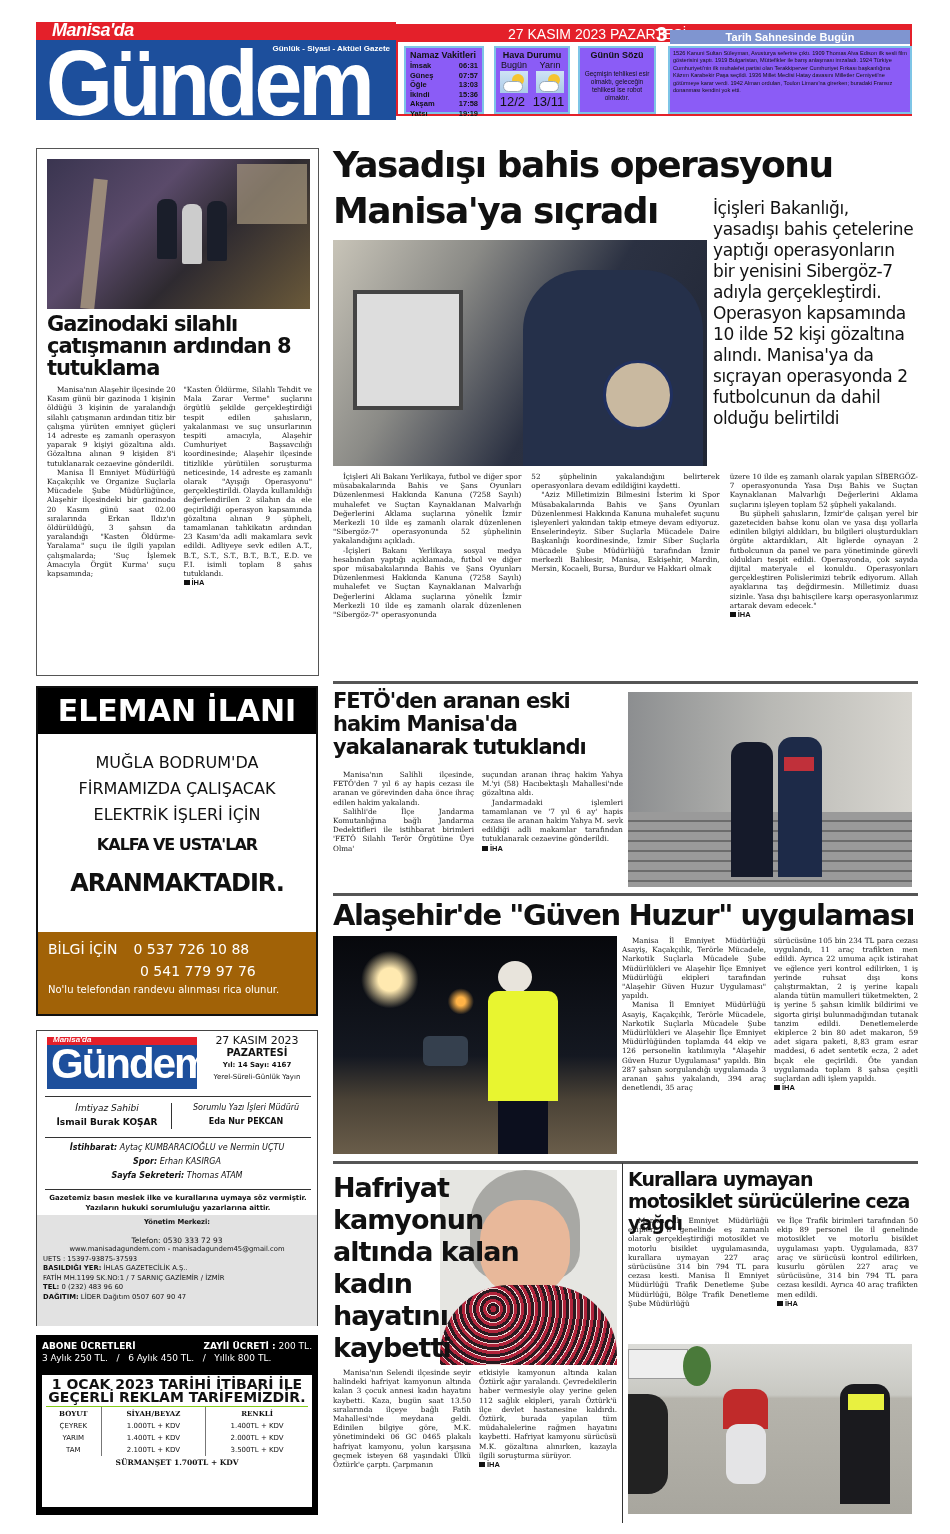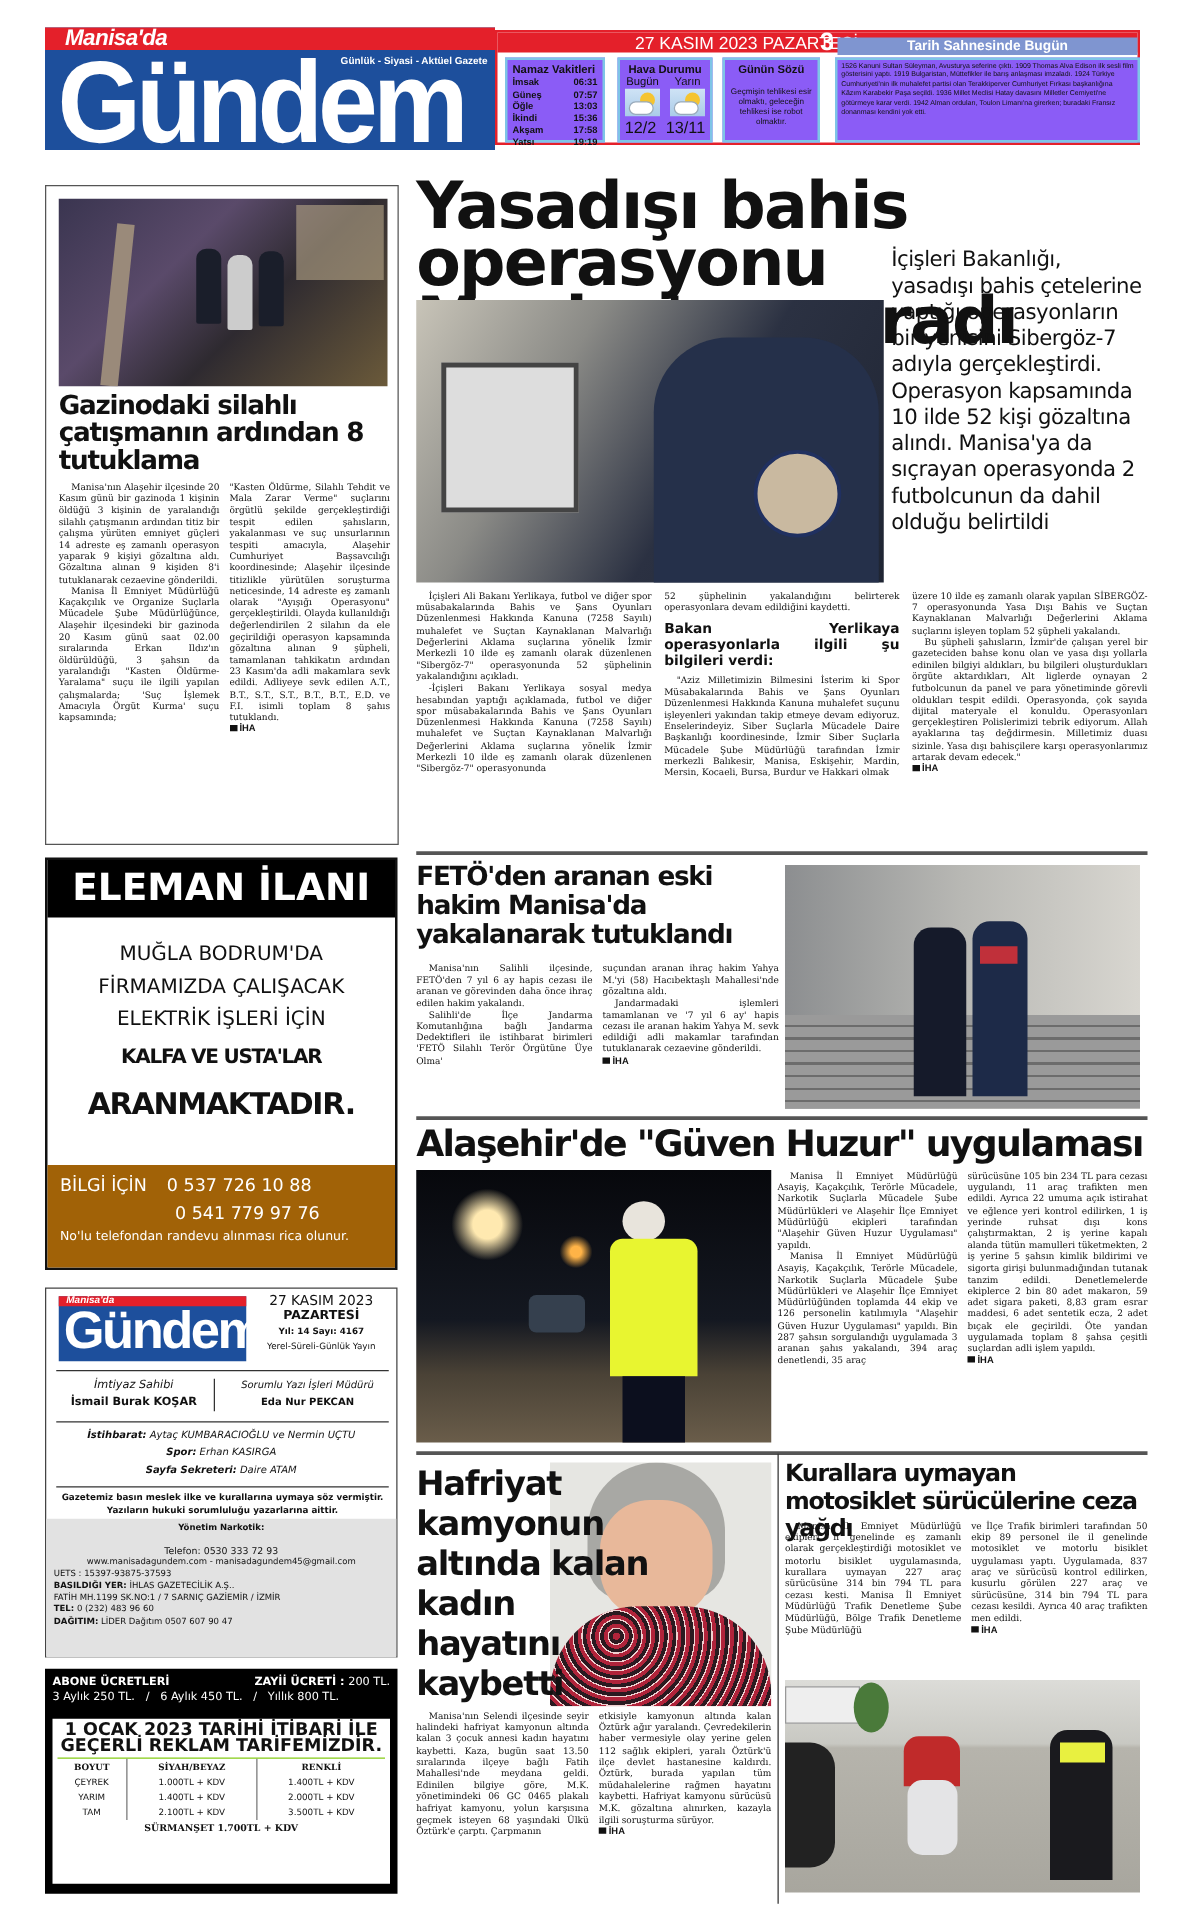--- a/index.html
+++ b/index.html
@@ -139,38 +139,37 @@
       <p>Manisa'nın Alaşehir ilçesinde 20 Kasım günü bir gazinoda 1 kişinin öldüğü 3 kişinin de yaralandığı silahlı çatışmanın ardından titiz bir çalışma yürüten emniyet güçleri 14 adreste eş zamanlı operasyon yaparak 9 kişiyi gözaltına aldı. Gözaltına alınan 9 kişiden 8'i tutuklanarak cezaevine gönderildi.</p>
       <p>Manisa İl Emniyet Müdürlüğü Kaçakçılık ve Organize Suçlarla Mücadele Şube Müdürlüğünce, Alaşehir ilçesindeki bir gazinoda 20 Kasım günü saat 02.00 sıralarında Erkan Ildız'ın öldürüldüğü, 3 şahsın da yaralandığı "Kasten Öldürme-Yaralama" suçu ile ilgili yapılan çalışmalarda; 'Suç İşlemek Amacıyla Örgüt Kurma' suçu kapsamında;</p>
     </div>
     <div>
       <p style="text-indent:0">"Kasten Öldürme, Silahlı Tehdit ve Mala Zarar Verme" suçlarını örgütlü şekilde gerçekleştirdiği tespit edilen şahısların, yakalanması ve suç unsurlarının tespiti amacıyla, Alaşehir Cumhuriyet Başsavcılığı koordinesinde; Alaşehir ilçesinde titizlikle yürütülen soruşturma neticesinde, 14 adreste eş zamanlı olarak "Ayışığı Operasyonu" gerçekleştirildi. Olayda kullanıldığı değerlendirilen 2 silahın da ele geçirildiği operasyon kapsamında gözaltına alınan 9 şüpheli, tamamlanan tahkikatın ardından 23 Kasım'da adli makamlara sevk edildi. Adliyeye sevk edilen A.T., B.T., S.T., S.T., B.T., B.T., E.D. ve F.I. isimli toplam 8 şahıs tutuklandı.</p>
       <span class="iha">İHA</span>
     </div>
   </div>
 </div>
 
-<div class="abs hl" style="left:333px;top:142px;width:585px;font-size:52px;line-height:46px;letter-spacing:-1.5px">
+<div class="abs hl" style="left:333px;top:142px;width:585px;font-size:36px;line-height:46px;letter-spacing:-1.5px">
   <div>Yasadışı bahis operasyonu</div>
   <div>Manisa'ya sıçradı</div>
 </div>
 <div class="photo" style="left:333px;top:240px;width:374px;height:226px;background:linear-gradient(120deg,#c8c4b8 0%,#8a8a86 30%,#2b3142 60%,#1f2533 100%)">
   <div style="position:absolute;left:20px;top:50px;width:110px;height:120px;background:#ddd;border:4px solid #444"></div>
   <div style="position:absolute;left:190px;top:30px;width:180px;height:200px;background:#25304a;border-radius:60px 60px 0 0"></div>
   <div style="position:absolute;left:270px;top:120px;width:70px;height:70px;border-radius:50%;background:#c9b9a0;border:3px solid #203060"></div>
 </div>
 <div class="abs dsans" style="left:713px;top:198px;width:205px;font-size:17px;line-height:21px;letter-spacing:-0.4px">İçişleri Bakanlığı, yasadışı bahis çetelerine yaptığı operasyonların bir yenisini Sibergöz-7 adıyla gerçekleştirdi. Operasyon kapsamında 10 ilde 52 kişi gözaltına alındı. Manisa'ya da sıçrayan operasyonda 2 futbolcunun da dahil olduğu belirtildi</div>
 <div class="abs body cols2" style="left:333px;top:472px;width:585px;gap:10px">
   <div>
     <p>İçişleri Ali Bakanı Yerlikaya, futbol ve diğer spor müsabakalarında Bahis ve Şans Oyunları Düzenlenmesi Hakkında Kanuna (7258 Sayılı) muhalefet ve Suçtan Kaynaklanan Malvarlığı Değerlerini Aklama suçlarına yönelik İzmir Merkezli 10 ilde eş zamanlı olarak düzenlenen "Sibergöz-7" operasyonunda 52 şüphelinin yakalandığını açıkladı.</p>
     <p>-İçişleri Bakanı Yerlikaya sosyal medya hesabından yaptığı açıklamada, futbol ve diğer spor müsabakalarında Bahis ve Şans Oyunları Düzenlenmesi Hakkında Kanuna (7258 Sayılı) muhalefet ve Suçtan Kaynaklanan Malvarlığı Değerlerini Aklama suçlarına yönelik İzmir Merkezli 10 ilde eş zamanlı olarak düzenlenen "Sibergöz-7" operasyonunda</p>
   </div>
   <div>
     <p style="text-indent:0">52 şüphelinin yakalandığını belirterek operasyonlara devam edildiğini kaydetti.</p>
-    <div class="hl" style="font-size:11px;line-height:13px;margin:6px 0 4px;letter-spacing:0">Bakan Yerlikaya operasyonlarla ilgili şu bilgileri verdi:</div>
     <p>"Aziz Milletimizin Bilmesini İsterim ki Spor Müsabakalarında Bahis ve Şans Oyunları Düzenlenmesi Hakkında Kanuna muhalefet suçunu işleyenleri yakından takip etmeye devam ediyoruz. Enselerindeyiz. Siber Suçlarla Mücadele Daire Başkanlığı koordinesinde, İzmir Siber Suçlarla Mücadele Şube Müdürlüğü tarafından İzmir merkezli Balıkesir, Manisa, Eskişehir, Mardin, Mersin, Kocaeli, Bursa, Burdur ve Hakkari olmak</p>
   </div>
   <div>
     <p style="text-indent:0">üzere 10 ilde eş zamanlı olarak yapılan SİBERGÖZ-7 operasyonunda Yasa Dışı Bahis ve Suçtan Kaynaklanan Malvarlığı Değerlerini Aklama suçlarını işleyen toplam 52 şüpheli yakalandı.</p>
     <p>Bu şüpheli şahısların, İzmir'de çalışan yerel bir gazeteciden bahse konu olan ve yasa dışı yollarla edinilen bilgiyi aldıkları, bu bilgileri oluşturdukları örgüte aktardıkları, Alt liglerde oynayan 2 futbolcunun da panel ve para yönetiminde görevli oldukları tespit edildi. Operasyonda, çok sayıda dijital materyale el konuldu. Operasyonları gerçekleştiren Polislerimizi tebrik ediyorum. Allah ayaklarına taş değdirmesin. Milletimiz duası sizinle. Yasa dışı bahisçilere karşı operasyonlarımız artarak devam edecek."</p>
     <span class="iha">İHA</span>
   </div>
 </div>
 <div class="rule" style="left:333px;top:681px;width:585px"></div>
 
@@ -285,26 +284,26 @@
   </div>
   <div style="position:absolute;left:134px;top:72px;width:1px;height:26px;background:#333"></div>
   <div style="position:absolute;left:140px;top:70px;width:138px;text-align:center;font-size:8px;line-height:14px">
     <div style="font-style:italic">Sorumlu Yazı İşleri Müdürü</div>
     <div style="font-weight:bold">Eda Nur PEKCAN</div>
   </div>
   <div style="position:absolute;left:8px;top:106px;width:266px;border-top:1px solid #333"></div>
   <div style="position:absolute;left:0;top:110px;width:100%;text-align:center;font-size:8px;line-height:14px;font-style:italic">
     <div><b>İstihbarat:</b> <span>Aytaç KUMBARACIOĞLU ve Nermin UÇTU</span></div>
     <div><b>Spor:</b> <span>Erhan KASIRGA</span></div>
-    <div><b>Sayfa Sekreteri:</b> <span>Daire ATAM</span></div>
+    <div><b>Sayfa Sekreteri:</b> <span>Thomas ATAM</span></div>
   </div>
   <div style="position:absolute;left:8px;top:158px;width:266px;border-top:1px solid #333"></div>
   <div style="position:absolute;left:6px;top:162px;width:270px;text-align:center;font-size:7px;line-height:10px;font-weight:bold">Gazetemiz basın meslek ilke ve kurallarına uymaya söz vermiştir. Yazıların hukuki sorumluluğu yazarlarına aittir.</div>
   <div style="position:absolute;left:0;top:184px;width:100%;height:111px;background:#e2e2e2;padding:3px 6px;font-size:6.8px;line-height:9.5px">
-    <div style="text-align:center;font-weight:bold">Yönetim Narkotik:</div>
+    <div style="text-align:center;font-weight:bold">Yönetim Merkezi:</div>
     <div style="text-align:center;margin-top:8px;font-size:7.5px">Telefon: 0530 333 72 93</div>
     <div style="text-align:center">www.manisadagundem.com - manisadagundem45@gmail.com</div>
     <div style="text-align:left">UETS : 15397-93875-37593</div>
     <div><b>BASILDIĞI YER:</b> <span>İHLAS GAZETECİLİK A.Ş..</span></div>
     <div>FATİH MH.1199 SK.NO:1 / 7 SARNIÇ GAZİEMİR / İZMİR</div>
     <div><b>TEL:</b> <span>0 (232) 483 96 60</span></div>
     <div><b>DAĞITIM:</b> <span>LİDER Dağıtım 0507 607 90 47</span></div>
   </div>
 </div>
 

